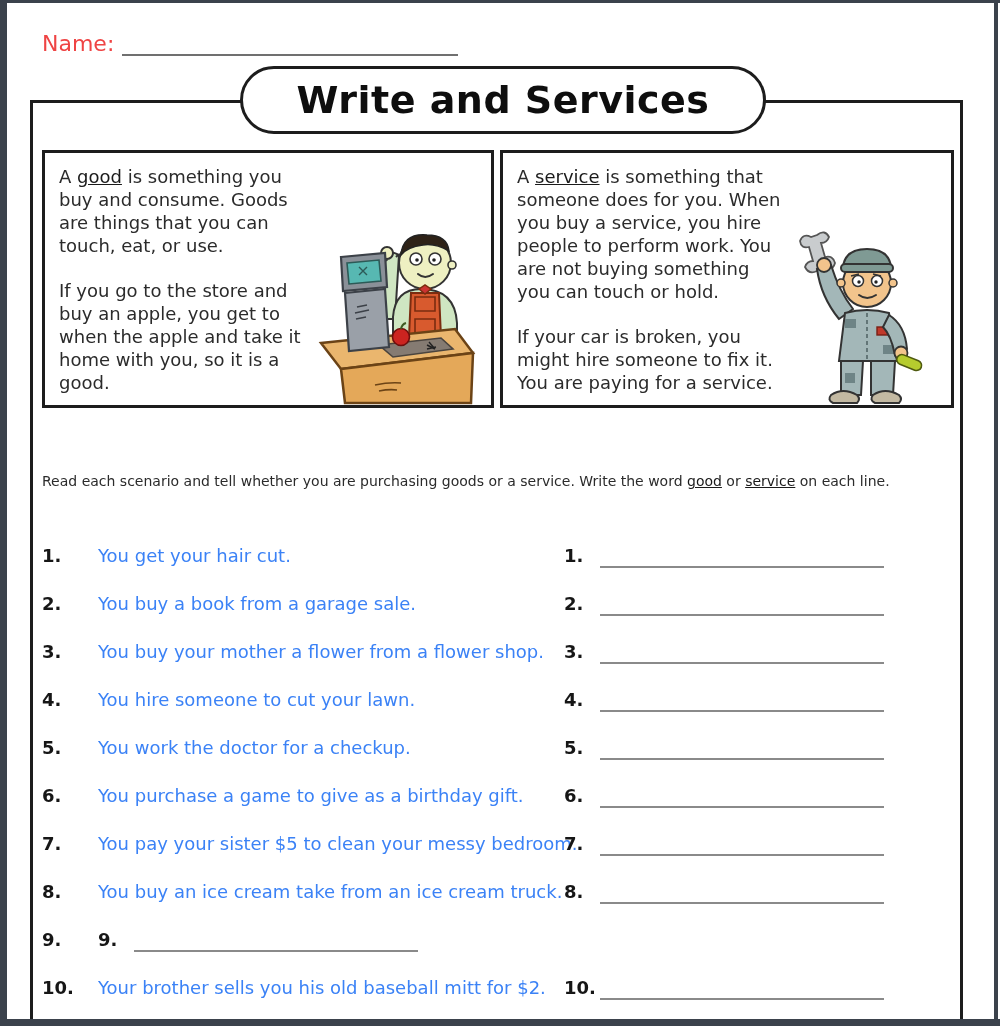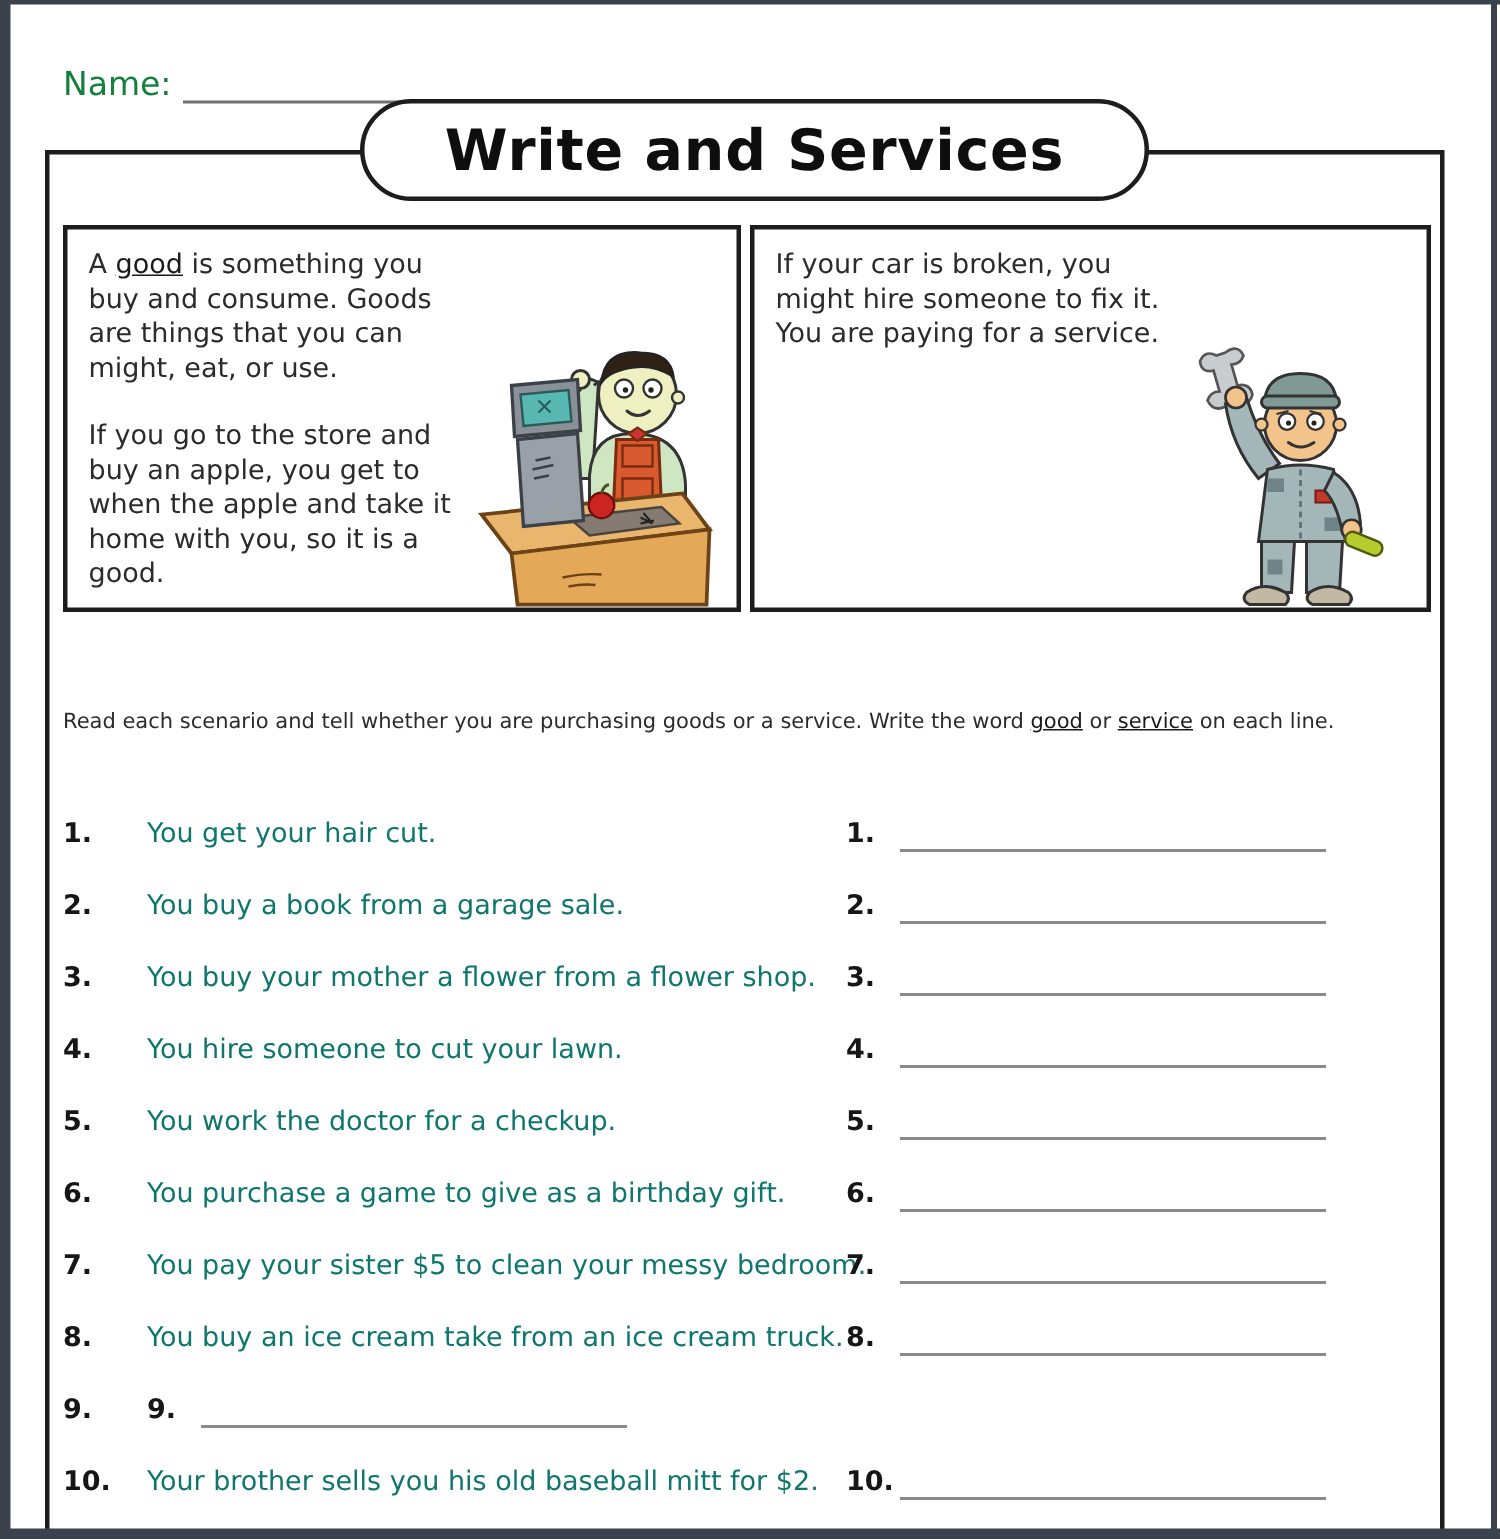--- a/index.html
+++ b/index.html
@@ -8,21 +8,21 @@
     background:#ffffff;color:#2f2f2f;
     font-family:"DejaVu Sans","Liberation Sans",sans-serif;
   }
   
   .frame-left{position:absolute;left:0;top:0;width:7px;height:1026px;background:#3b424c;z-index:9;}
   .frame-top{position:absolute;left:0;top:0;width:1000px;height:3px;background:#3b424c;z-index:9;}
   .frame-right{position:absolute;right:2px;top:0;width:4px;height:1026px;background:#3b424c;z-index:9;}
   .frame-bottom{position:absolute;left:0;bottom:0;width:1000px;height:7px;background:#3b424c;z-index:9;}
 
   
-  .name-row{position:absolute;left:42px;top:41px;display:flex;align-items:flex-end;font-size:22px;color:#15803d;}
+  .name-row{position:absolute;left:42px;top:28px;display:flex;align-items:flex-end;font-size:22px;color:#ef4444;}
   .name-line{width:336px;height:26px;margin-left:8px;border-bottom:2px solid #707070;}
 
   
   .main-box{position:absolute;left:30px;top:100px;width:927px;height:935px;border:3px solid #1d1d1d;z-index:1;}
 
   
   .banner{
     position:absolute;left:240px;top:66px;width:520px;height:62px;background:#ffffff;
     border:3px solid #1d1d1d;border-radius:36px;display:flex;align-items:center;justify-content:center;z-index:3;
   }
@@ -39,21 +39,21 @@
   .illo.cashier{width:162px;height:178px;margin:62px 0 0 6px;}
   .illo.mechanic{width:150px;height:182px;margin:62px 0 0 6px;}
 
   
   .instructions{position:absolute;left:9px;top:368px;width:912px;font-size:14px;line-height:1.45;color:#2b2b2b;}
 
   
   .qlist{position:absolute;left:9px;top:428px;width:906px;}
   .qrow{display:flex;align-items:center;height:48px;}
   .q-num{width:56px;font-weight:bold;font-size:18px;color:#161616;flex:none;}
-  .q-text{width:466px;flex:none;font-size:18px;color:#0f766e;white-space:nowrap;}
+  .q-text{width:466px;flex:none;font-size:18px;color:#3b82f6;white-space:nowrap;}
   .a-num{width:36px;flex:none;font-weight:bold;font-size:18px;color:#161616;}
   .a-line{width:284px;height:24px;flex:none;border-bottom:2px solid #8a8a8a;}
 
   svg{display:block;}
 </style>
 </head>
 <body>
 
 <div class="frame-left"></div>
 <div class="frame-top"></div>
@@ -102,21 +102,21 @@
         <path d="M86,102 q1,-5 5,-6" stroke="#3f5a22" stroke-width="2" fill="none"></path>
         <path d="M112,118 l8,4 m-8,0 l9,-2 m-7,-5 l6,7" stroke="#222" stroke-width="1.4" fill="none"></path>
 
         <path d="M30,66 L70,62 L74,120 L34,124 Z" fill="#9aa0a8" stroke="#3c4148" stroke-width="2.2"></path>
         <path d="M42,80 l10,-2 m-12,8 l14,-3 m-13,9 l10,-2" stroke="#3c4148" stroke-width="1.6"></path>
         <path d="M26,30 L70,26 L72,60 L28,64 Z" fill="#8a9098" stroke="#3c4148" stroke-width="2.2"></path>
         <path d="M32,36 L64,33 L66,54 L34,57 Z" fill="#57b8b2" stroke="#2c5a57" stroke-width="1.6"></path>
         <path d="M44,40 l8,8 m0,-8 l-8,8" stroke="#2c5a57" stroke-width="1.4"></path>
       </svg>
     </div>
-    <p><span>A </span><span class="term">good</span><span> is something you buy and consume.  Goods are things that you can might, eat, or use.</span></p>
+    <p><span>A </span><span class="term">good</span><span> is something you buy and consume.  Goods are things that you can touch, eat, or use.</span></p>
     <p>If you go to the store and buy an apple, you get to when the apple and take it home with you, so it is a good.</p>
   </div>
 
   <div class="def-box service">
     <div class="illo mechanic">
       <svg width="150" height="182" viewBox="0 0 150 182">
 
         <g stroke="#555" stroke-width="1.8" fill="#c9ccce">
           <path d="M30,8 q8,-6 12,2 q-2,6 -8,6 l4,14 q8,-2 10,6 q-2,8 -10,6 l-8,2 q-8,4 -12,-4 q2,-6 8,-6 L22,20 q-8,2 -9,-6 q3,-8 11,-4 Z"></path>
         </g>
@@ -150,20 +150,21 @@
         <rect x="112" y="126" width="26" height="10" rx="5" transform="rotate(22 112 126)" fill="#b6cc2e" stroke="#4f5a10" stroke-width="1.6"></rect>
 
         <path d="M54,134 L76,134 L74,168 L54,168 Z" fill="#a3b7b8" stroke="#333" stroke-width="2"></path>
         <path d="M84,134 L108,134 L106,168 L84,168 Z" fill="#a3b7b8" stroke="#333" stroke-width="2"></path>
         <rect x="58" y="146" width="10" height="10" fill="#6e8486"></rect>
 
         <path d="M44,168 q12,-8 26,0 q4,4 0,8 l-24,0 q-6,-3 -2,-8 Z" fill="#c3b9a2" stroke="#333" stroke-width="2"></path>
         <path d="M86,168 q12,-8 26,0 q4,4 0,8 l-24,0 q-6,-3 -2,-8 Z" fill="#c3b9a2" stroke="#333" stroke-width="2"></path>
       </svg>
     </div>
+    <p><span>A </span><span class="term">service</span><span> is something that someone does for you.  When you buy a service, you hire people to perform work. You are not buying something you can touch or hold.</span></p>
     <p>If your car is broken, you might hire someone to fix it. You are paying for a service.</p>
   </div>
 
   <div class="instructions"><span>Read each scenario and tell whether you are purchasing goods or a service.  Write the word </span><span class="term">good</span><span> or </span><span class="term">service</span><span> on each line.</span></div>
 
   <div class="qlist">
     <div class="qrow">
       <span class="q-num">1.</span>
       <span class="q-text">You get your hair cut.</span>
       <span class="a-num">1.</span>

